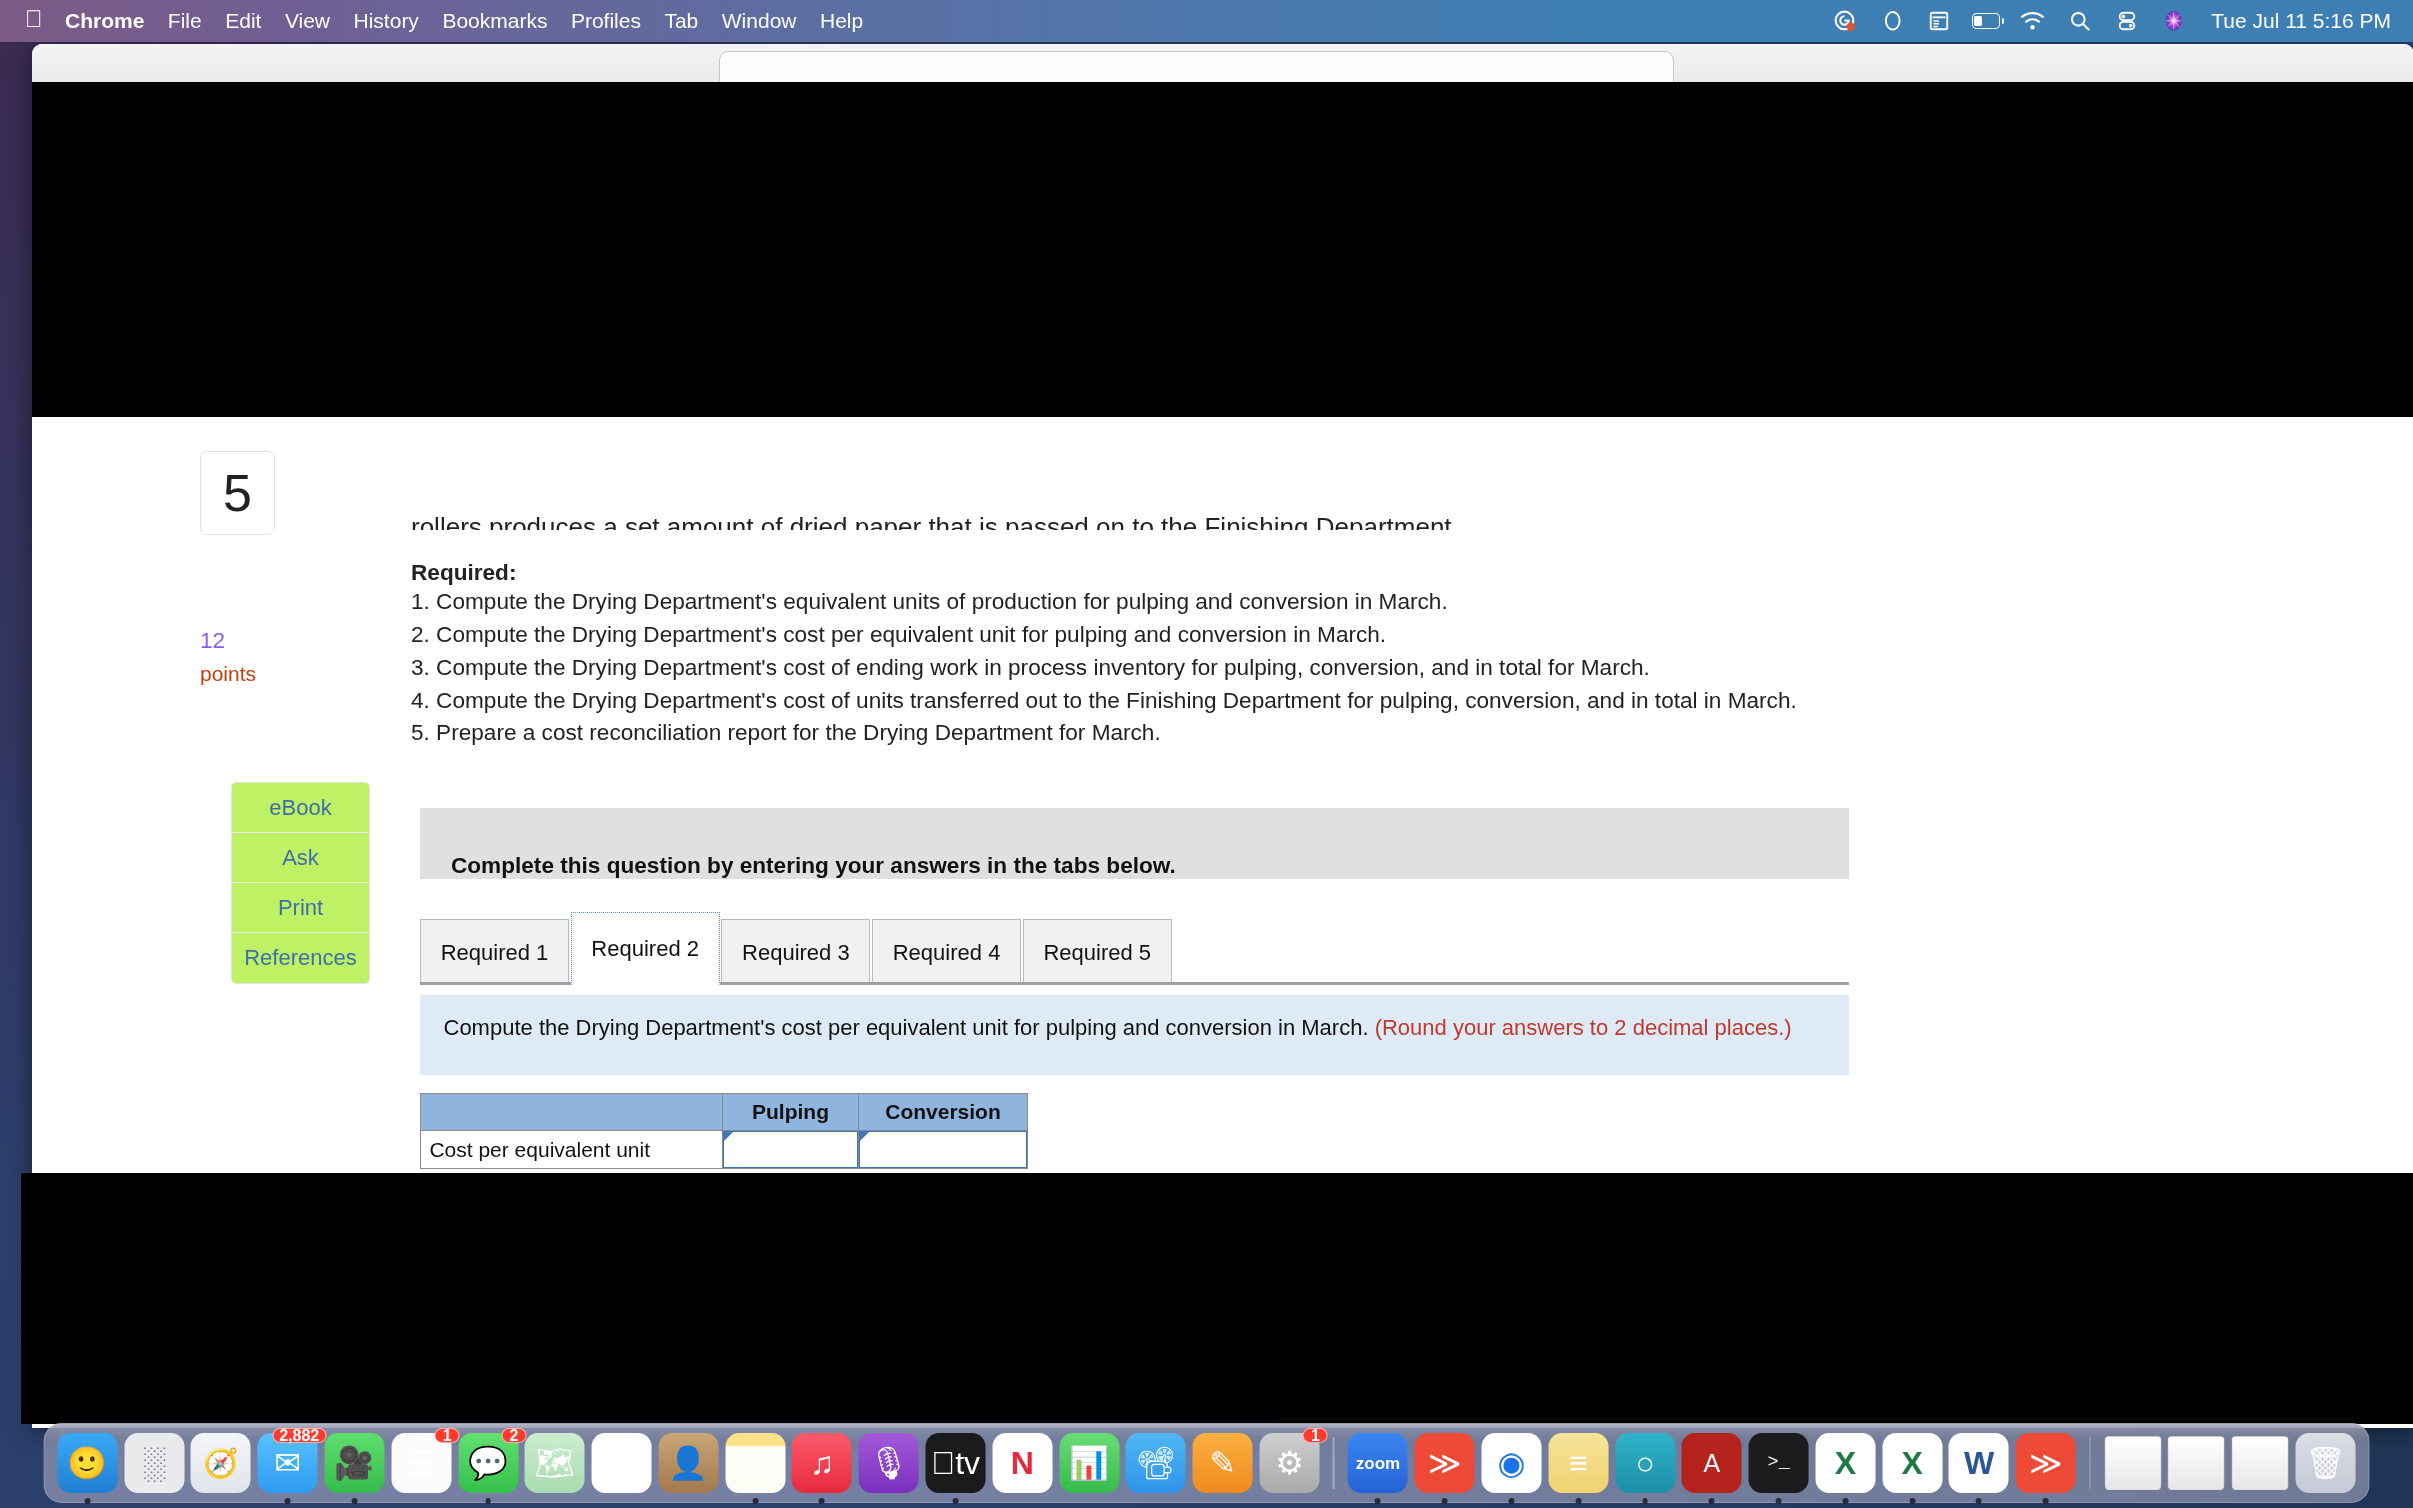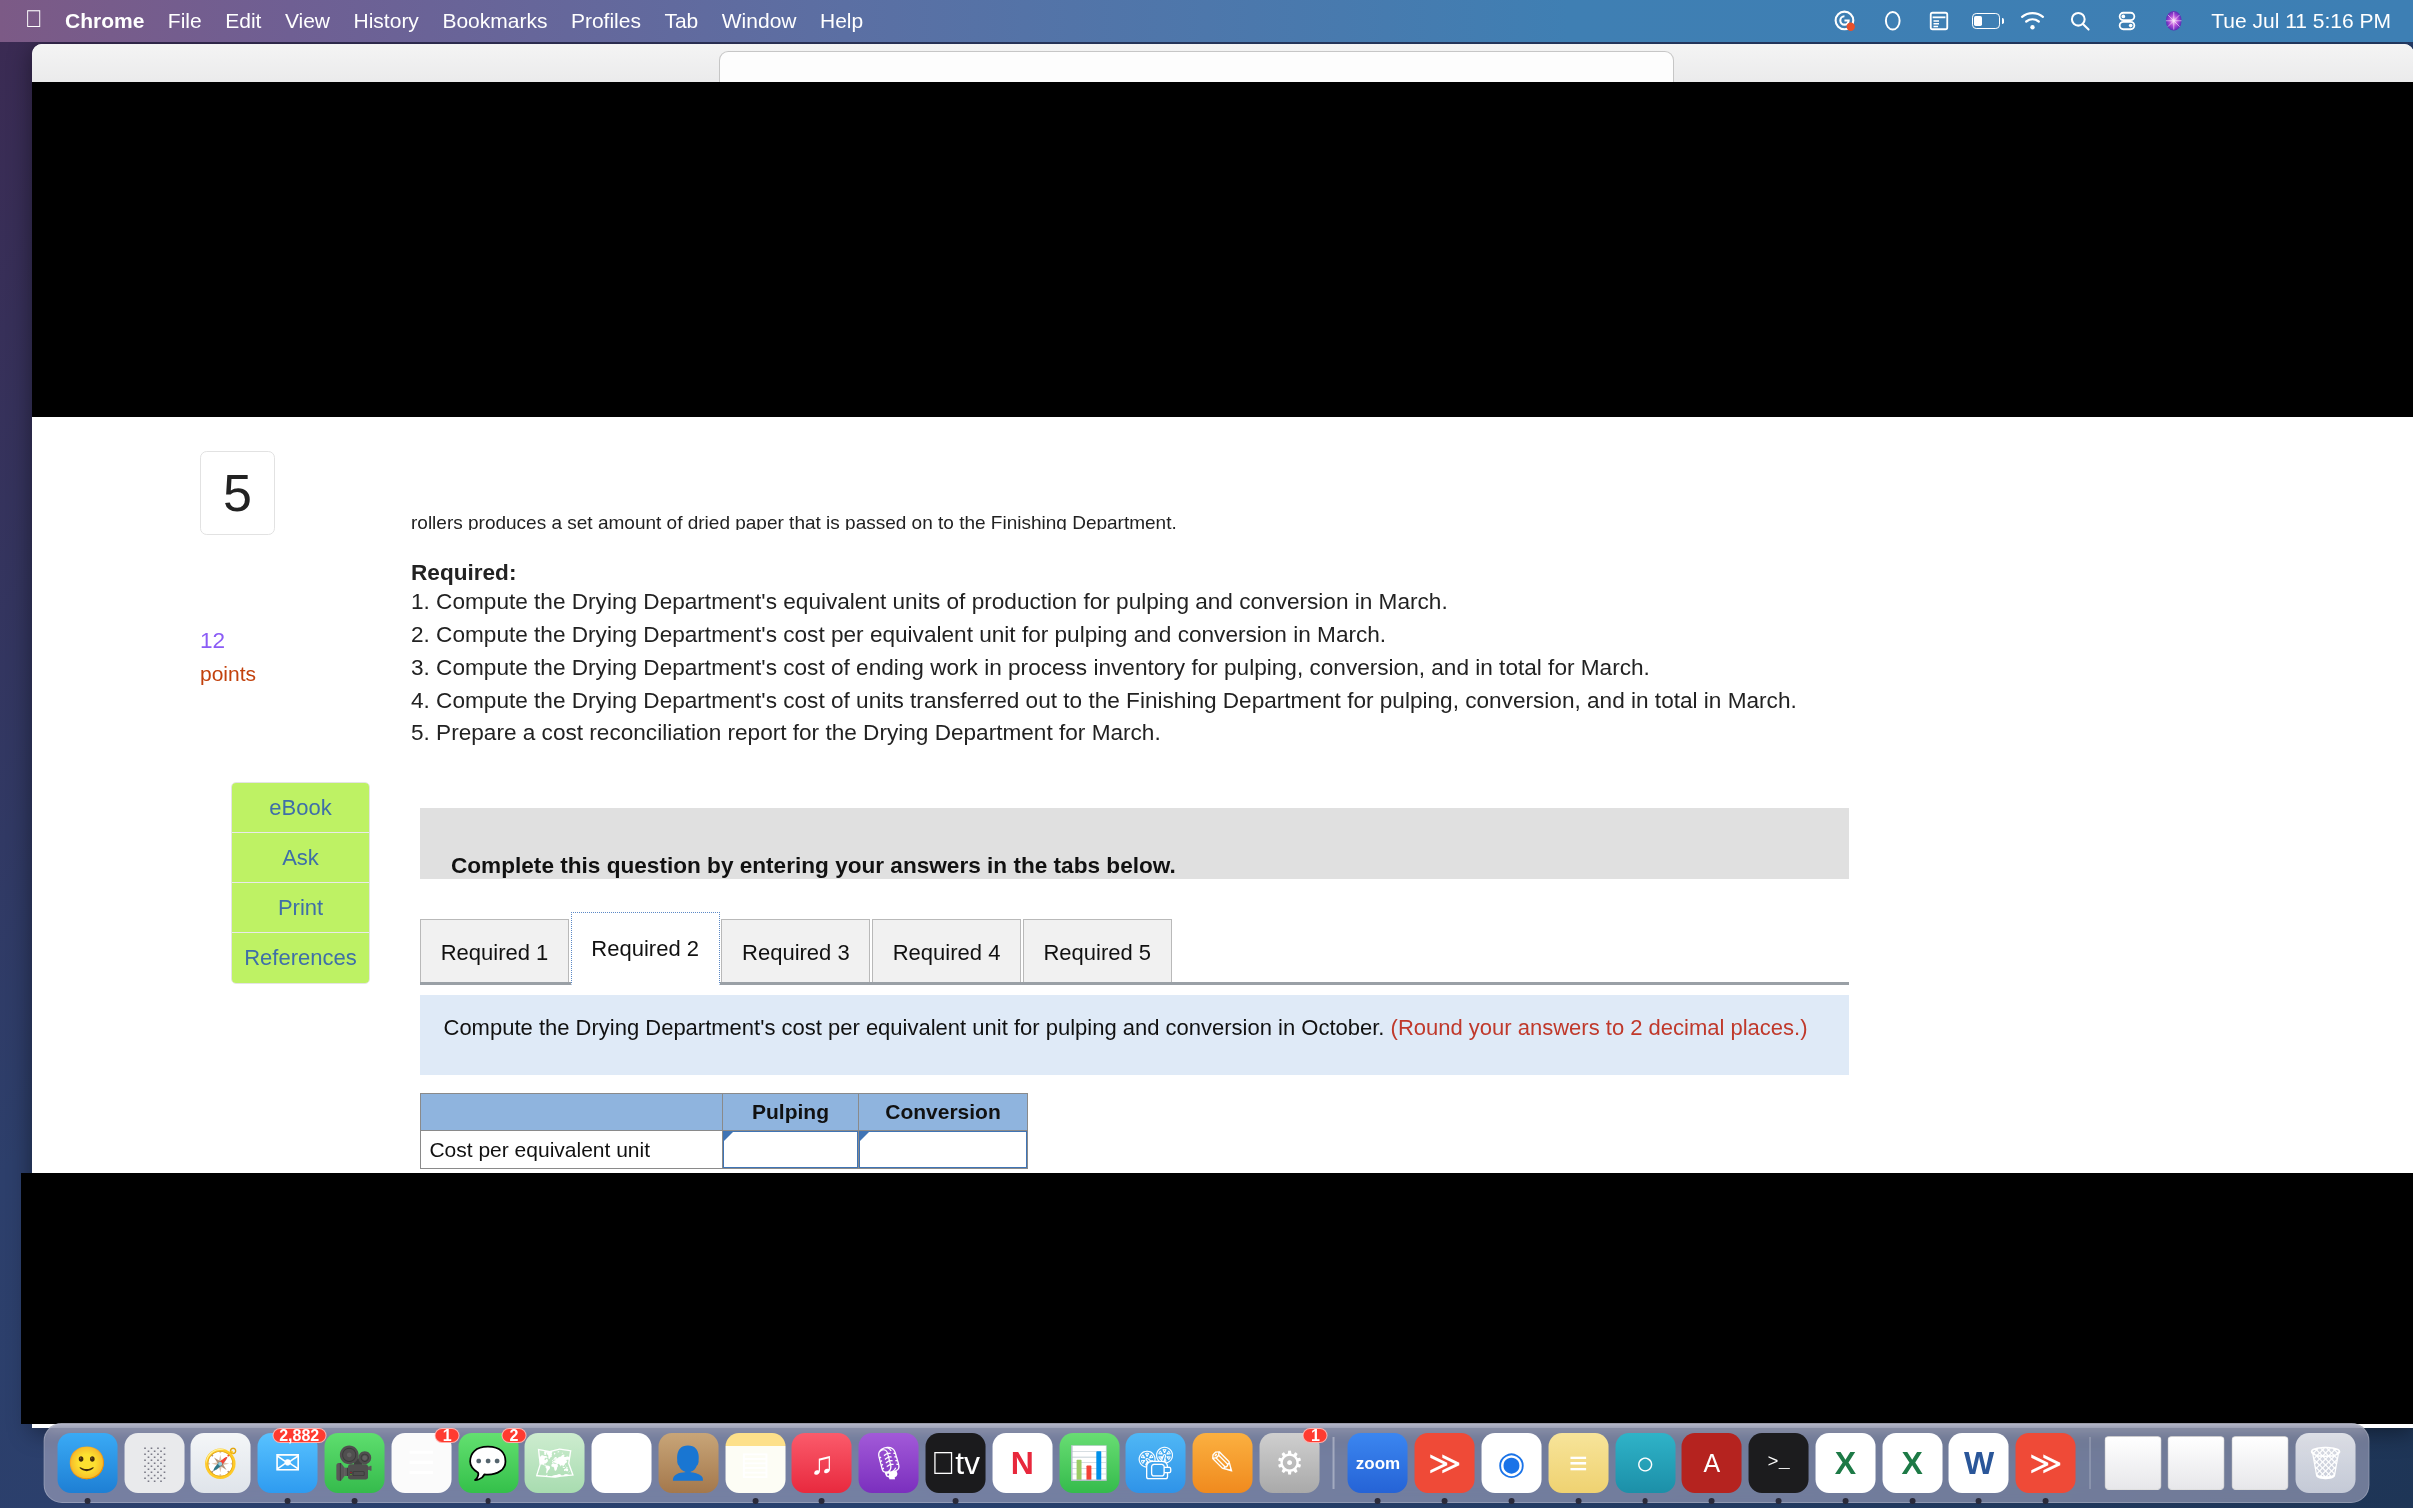--- a/index.html
+++ b/index.html
@@ -104,21 +104,21 @@
     height: 50px; display: flex; align-items: center; justify-content: center;
     color: #3f6fa8; font-size: 22px;
     border-bottom: 0.8px solid #eaeaea;
     background: #bef264;
   }
   #tool-stack .tool-btn:last-child { border-bottom: none; }
 
   
   #qtext { position: absolute; left: 379px; top: 401px; width: 1592px; }
   #qtext .cutline {
-    font-size: 19px; color: #222; white-space: nowrap;
+    font-size: 26px; color: #222; white-space: nowrap;
     height: 18.4px; overflow: hidden;
   }
   #qtext .req-head { font-weight: bold; font-size: 22.6px; margin-top: 30px; }
   #qtext .req-item { font-size: 22.6px; line-height: 1.45; }
 
   
   #grey-banner {
     position: absolute; left: 388px; top: 697px; width: 1429px; height: 71px;
     background: #e0e0e0;
     display: flex; align-items: flex-end;
@@ -290,21 +290,21 @@
         <div class="tabs">
           <div class="tab">Required 1</div>
           <div class="tab active">Required 2</div>
           <div class="tab">Required 3</div>
           <div class="tab">Required 4</div>
           <div class="tab">Required 5</div>
         </div>
       </div>
 
       <div id="blue-strip">
-        <span>Compute the Drying Department's cost per equivalent unit for pulping and conversion in October. </span><span class="red">(Round your answers to 2 decimal places.)</span>
+        <span>Compute the Drying Department's cost per equivalent unit for pulping and conversion in March. </span><span class="red">(Round your answers to 2 decimal places.)</span>
       </div>
 
       <table id="answer-table">
         <thead>
           <tr>
             <th class="c-label"></th>
             <th class="c-pulp">Pulping</th>
             <th class="c-conv">Conversion</th>
           </tr>
         </thead>

